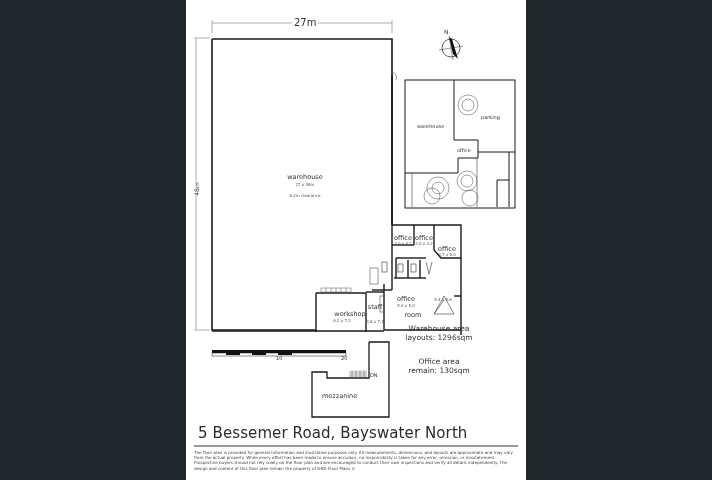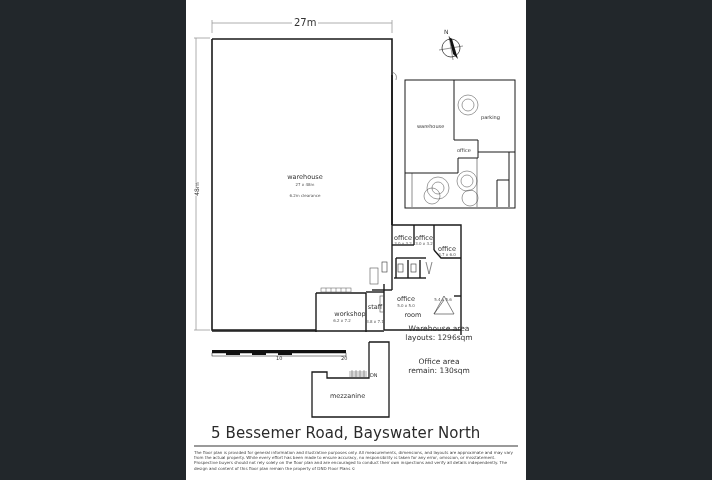--- a/index.html
+++ b/index.html
@@ -12,21 +12,21 @@
   .page {
     position:absolute; left:186px; top:0; width:340px; height:480px;
     background:#ffffff;
   }
   .plan-svg { position:absolute; left:0; top:0; }
   .lbl { position:absolute; color:#333; font-family:"DejaVu Sans", sans-serif; white-space:nowrap; line-height:1; }
   .room { font-size:6.5px; text-align:center; }
   .dim { font-size:4px; color:#555; text-align:center; }
   .area-text { position:absolute; font-size:7.5px; color:#333; text-align:center; line-height:1.2; }
   .address {
-    position:absolute; left:25px; top:424px;
+    position:absolute; left:12px; top:424px;
     font-size:15px; color:#2b2b2b; font-family:"DejaVu Sans", sans-serif;
     letter-spacing:0.1px;
   }
   .rule { position:absolute; left:8px; top:445px; width:324px; height:2px; background:#9a9a9a; }
   .disclaimer {
     position:absolute; left:8px; top:450px; width:326px;
     font-size:4.1px; line-height:5.2px; color:#444;
   }
 </style>
 </head>
@@ -188,18 +188,18 @@
   </div>
   <div class="area-text" style="left:210px; top:348px; width:86px;margin-top:9px;">
     <div>Office area</div>
     <div>remain: 130sqm</div>
   </div>
 
   <div class="lbl" style="left:90px; top:356px; font-size:5px;">10</div>
   <div class="lbl" style="left:155px; top:356px; font-size:5px;">20</div>
 
   <div class="lbl" style="left:184px; top:373px; font-size:5px;">DN</div>
-  <div class="lbl" style="left:144px; top:393px; font-size:6.5px;">mezzanine</div>
+  <div class="lbl" style="left:136px; top:393px; font-size:6.5px;">mezzanine</div>
 
   <div class="address">5 Bessemer Road, Bayswater North</div>
   <div class="rule"></div>
   <div class="disclaimer">The floor plan is provided for general information and illustrative purposes only. All measurements, dimensions, and layouts are approximate and may vary from the actual property. While every effort has been made to ensure accuracy, no responsibility is taken for any error, omission, or misstatement. Prospective buyers should not rely solely on the floor plan and are encouraged to conduct their own inspections and verify all details independently. The design and content of this floor plan remain the property of DND Floor Plans ©</div>
 </div>
 
 </body></html>

